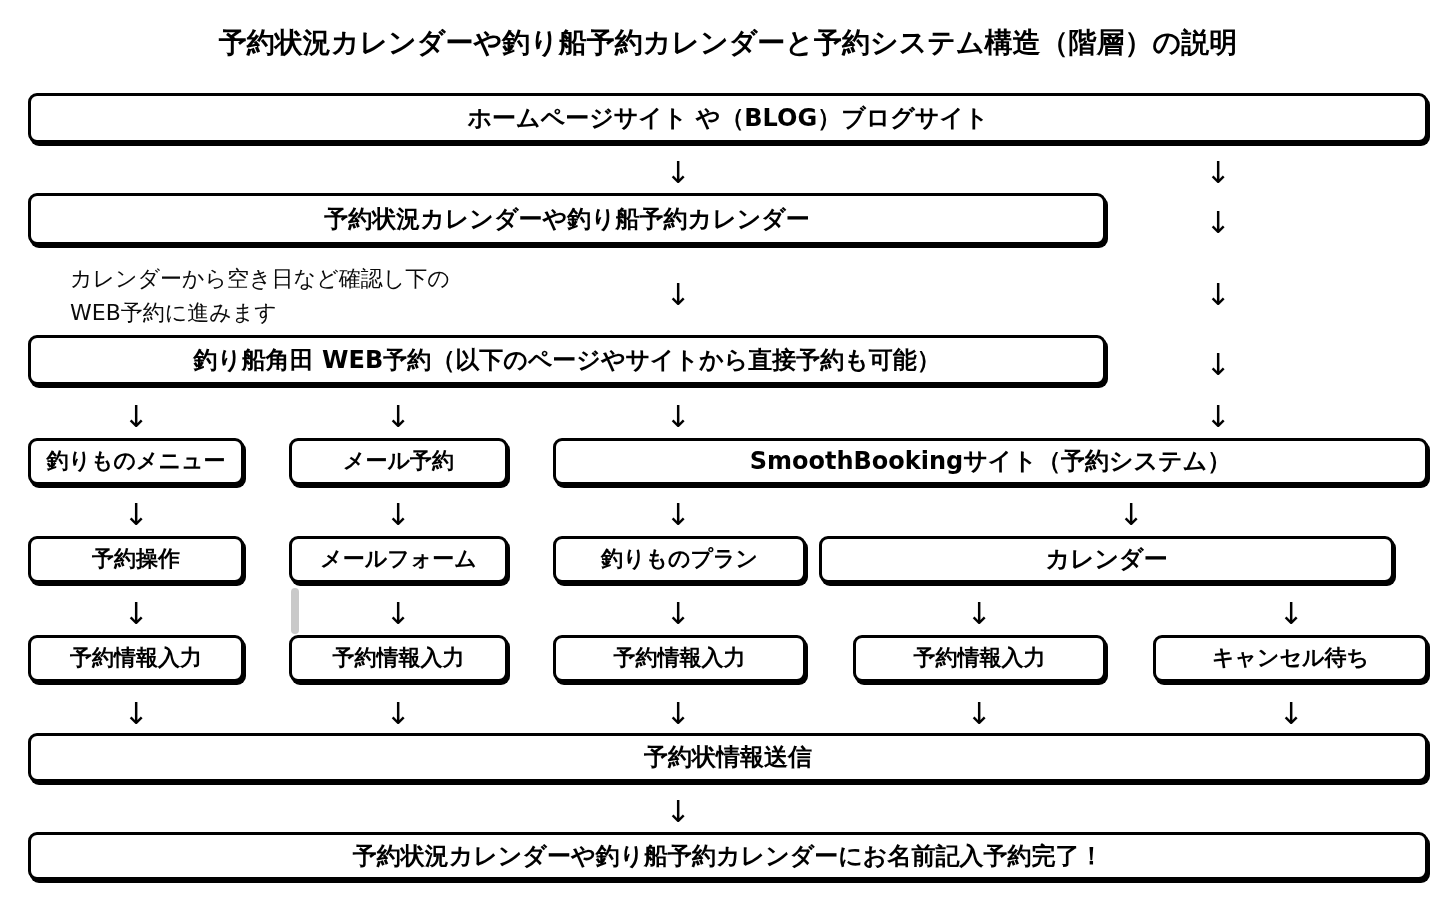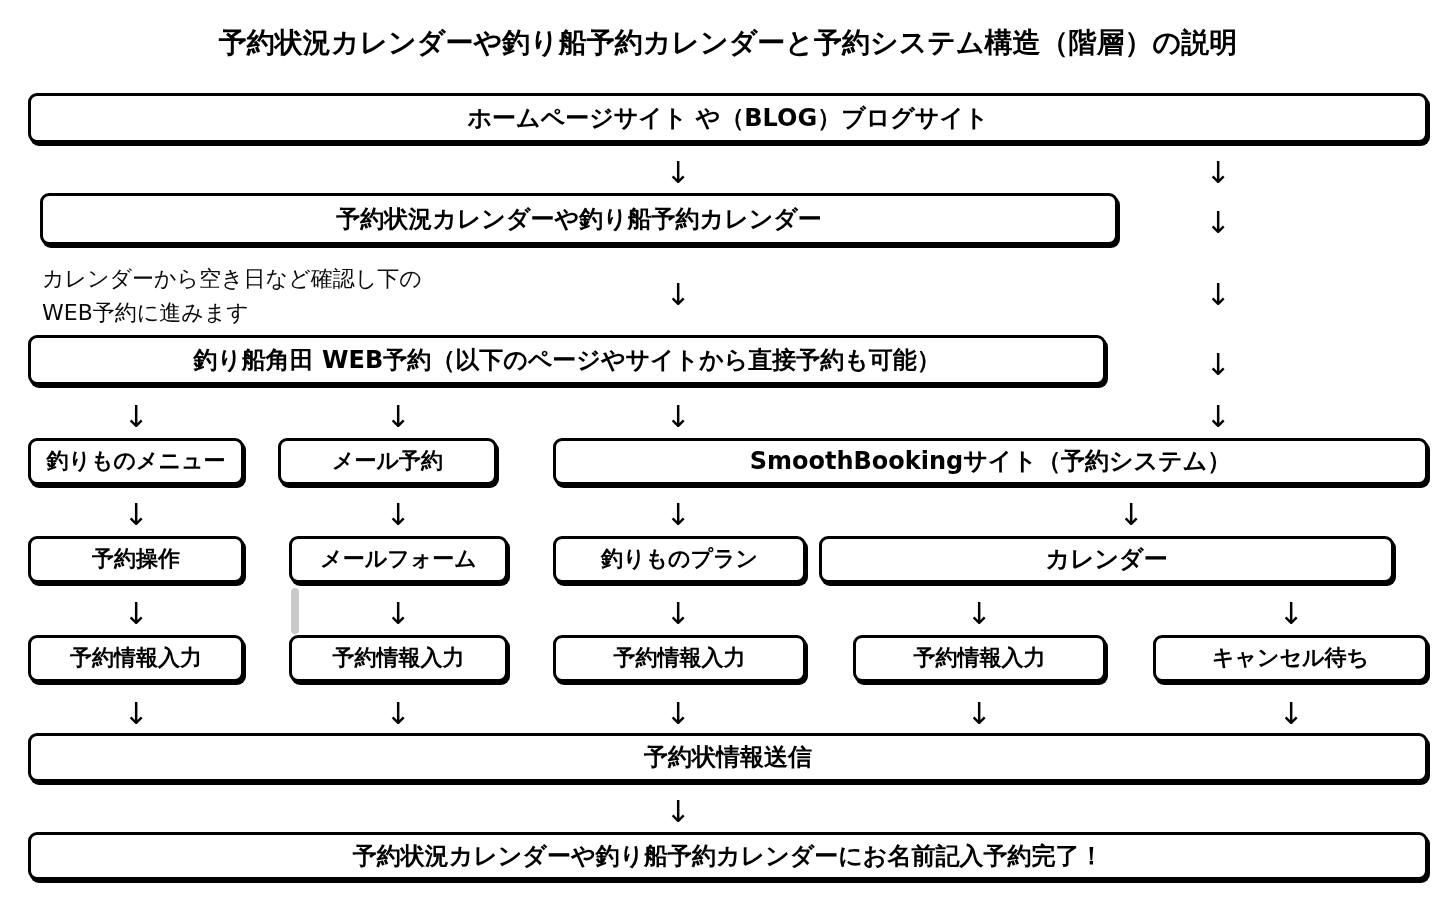--- a/index.html
+++ b/index.html
@@ -70,20 +70,21 @@
   }
 
   
   .note {
     position: absolute;
     font-size: 22px;
     font-weight: normal;
     line-height: 1.55;
     white-space: pre-line;
     color: #0b0b0b;
+    margin-left: 28px;
   }
 
   
   .hairline {
     position: absolute;
     background: #c9c9c9;
     width: 1px;
   }
 </style>
 </head>
@@ -91,41 +92,41 @@
 
 <div id="canvas">
 
   <div class="chart-title">予約状況カレンダーや釣り船予約カレンダーと予約システム構造（階層）の説明</div>
 
   <div class="node" style="left:20px; top:85px; width:1400px; height:50px;">ホームページサイト や（BLOG）ブログサイト</div>
 
   <div class="arrow" style="left:652px; top:146px;">↓</div>
   <div class="arrow" style="left:1192px; top:146px;">↓</div>
 
-  <div class="node" style="left:32px; top:185px; width:1078px; height:52px;">予約状況カレンダーや釣り船予約カレンダー</div>
+  <div class="node" style="left:20px; top:185px; width:1078px; height:52px;">予約状況カレンダーや釣り船予約カレンダー</div>
 
   <div class="arrow" style="left:1192px; top:196px;">↓</div>
 
   <div class="note" style="left:26px; top:250px; width:520px;"><span>カレンダーから空き日など確認し下の</span><br><span>WEB予約に進みます</span></div>
 
   <div class="arrow" style="left:652px; top:268px;">↓</div>
   <div class="arrow" style="left:1192px; top:268px;">↓</div>
 
   <div class="node" style="left:20px; top:327px; width:1078px; height:50px;">釣り船角田 WEB予約（以下のページやサイトから直接予約も可能）</div>
 
   <div class="arrow" style="left:1192px; top:338px;">↓</div>
 
   <div class="arrow" style="left:110px; top:390px;">↓</div>
   <div class="arrow" style="left:372px; top:390px;">↓</div>
   <div class="arrow" style="left:652px; top:390px;">↓</div>
   <div class="arrow" style="left:1192px; top:390px;">↓</div>
 
   <div class="node small" style="left:20px; top:430px; width:216px; height:47px;">釣りものメニュー</div>
 
-  <div class="node small" style="left:270px; top:430px; width:219px; height:47px;text-align:right;">メール予約</div>
+  <div class="node small" style="left:281px; top:430px; width:219px; height:47px;text-align:right;">メール予約</div>
 
   <div class="node" style="left:545px; top:430px; width:875px; height:47px;">SmoothBookingサイト（予約システム）</div>
 
   <div class="arrow" style="left:110px; top:488px;">↓</div>
   <div class="arrow" style="left:372px; top:488px;">↓</div>
   <div class="arrow" style="left:652px; top:488px;">↓</div>
   <div class="arrow" style="left:1105px; top:488px;">↓</div>
 
   <div class="node small" style="left:20px; top:528px; width:216px; height:47px;">予約操作</div>
 

